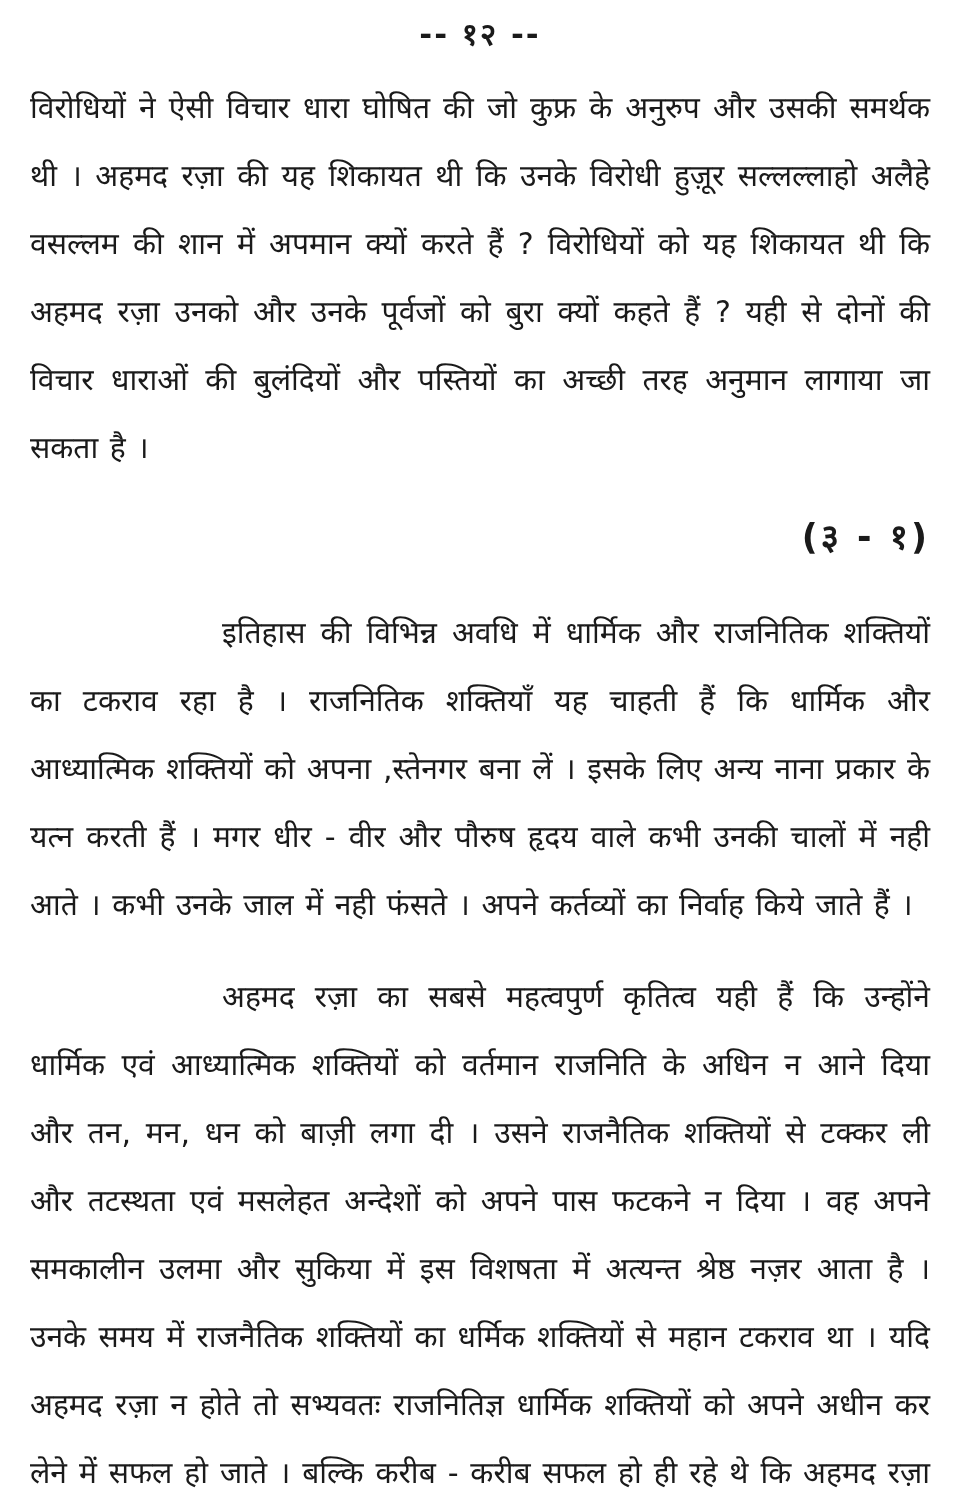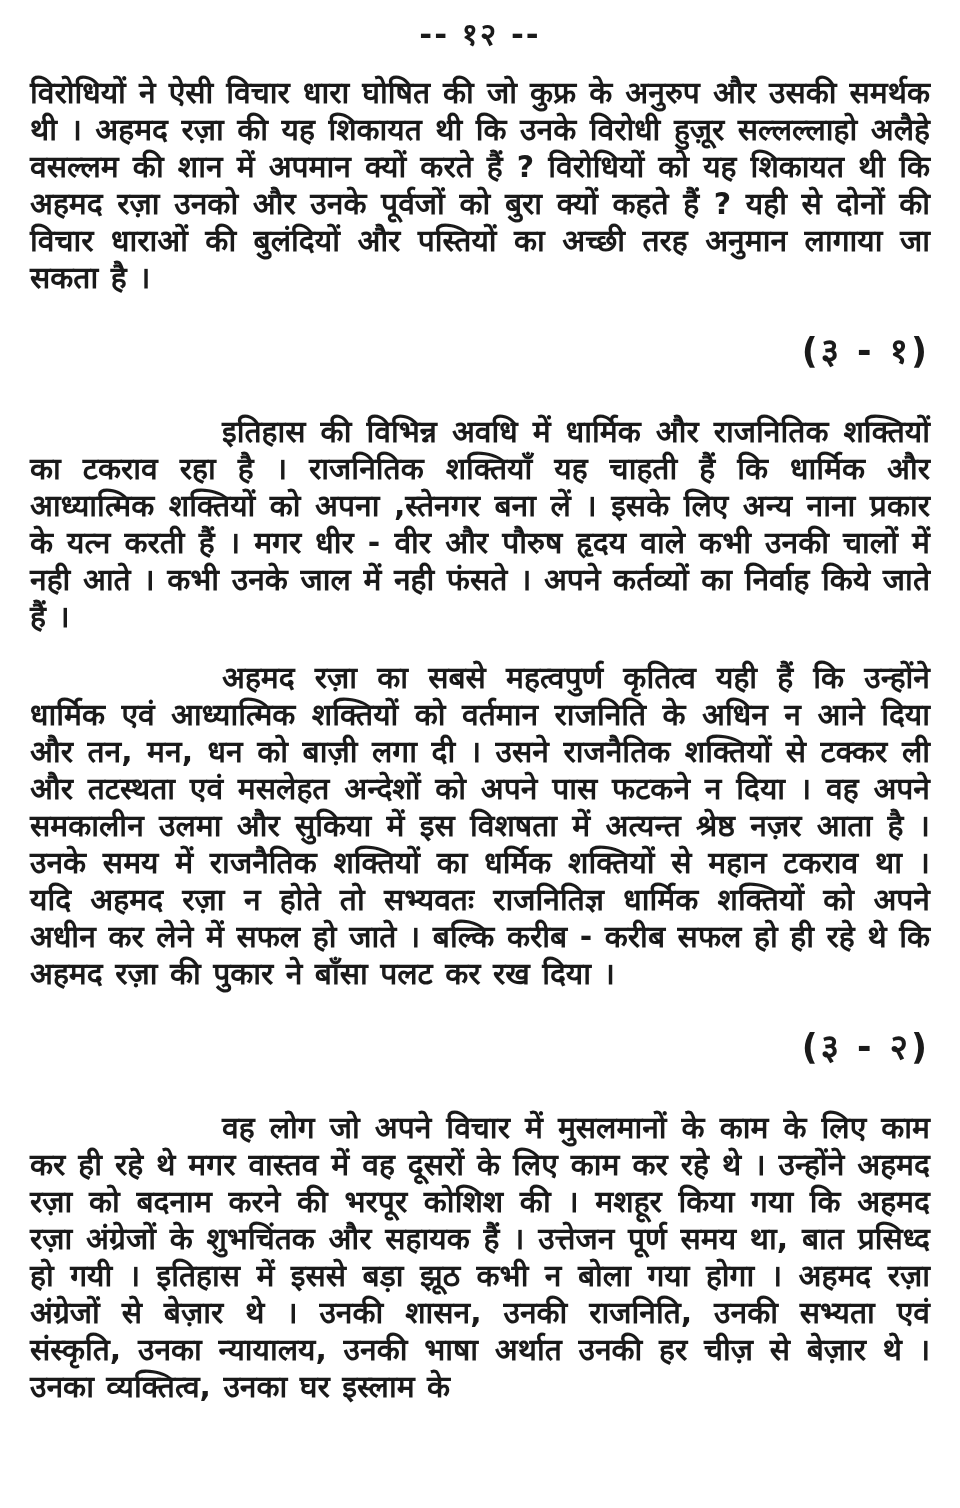--- a/index.html
+++ b/index.html
@@ -26,22 +26,22 @@
   }
   .page-number {
     text-align: center;
     font-size: 31px;
     font-weight: bold;
     letter-spacing: 2px;
     margin: 0 0 20px 0;
   }
   .para {
     font-size: 30px;
-    font-weight: bold;
-    line-height: 37px;
+    font-weight: normal;
+    line-height: 68px;
     text-align: justify;
     margin: 0 0 24px 0;
     word-spacing: 2px;
   }
   .para.indent {
     text-indent: 192px;
   }
   .heading {
     text-align: right;
     font-size: 35px;

